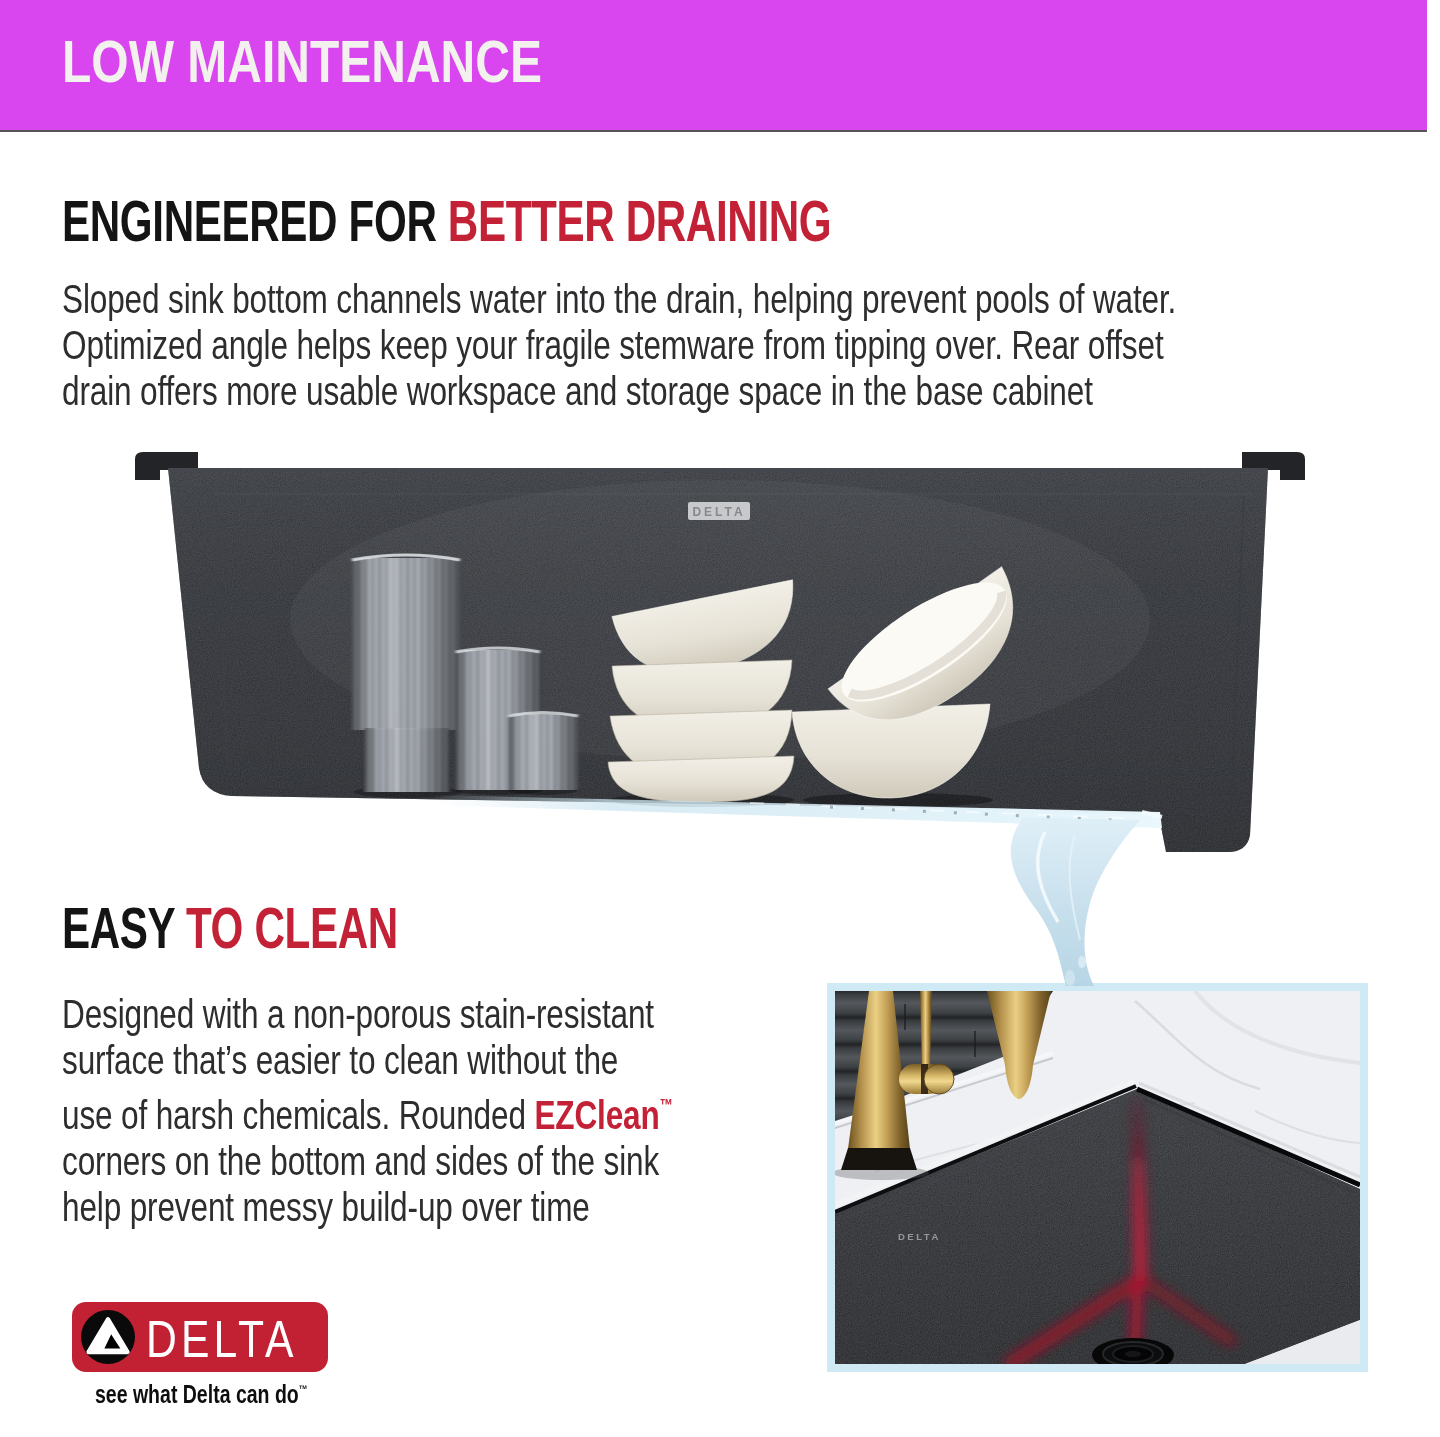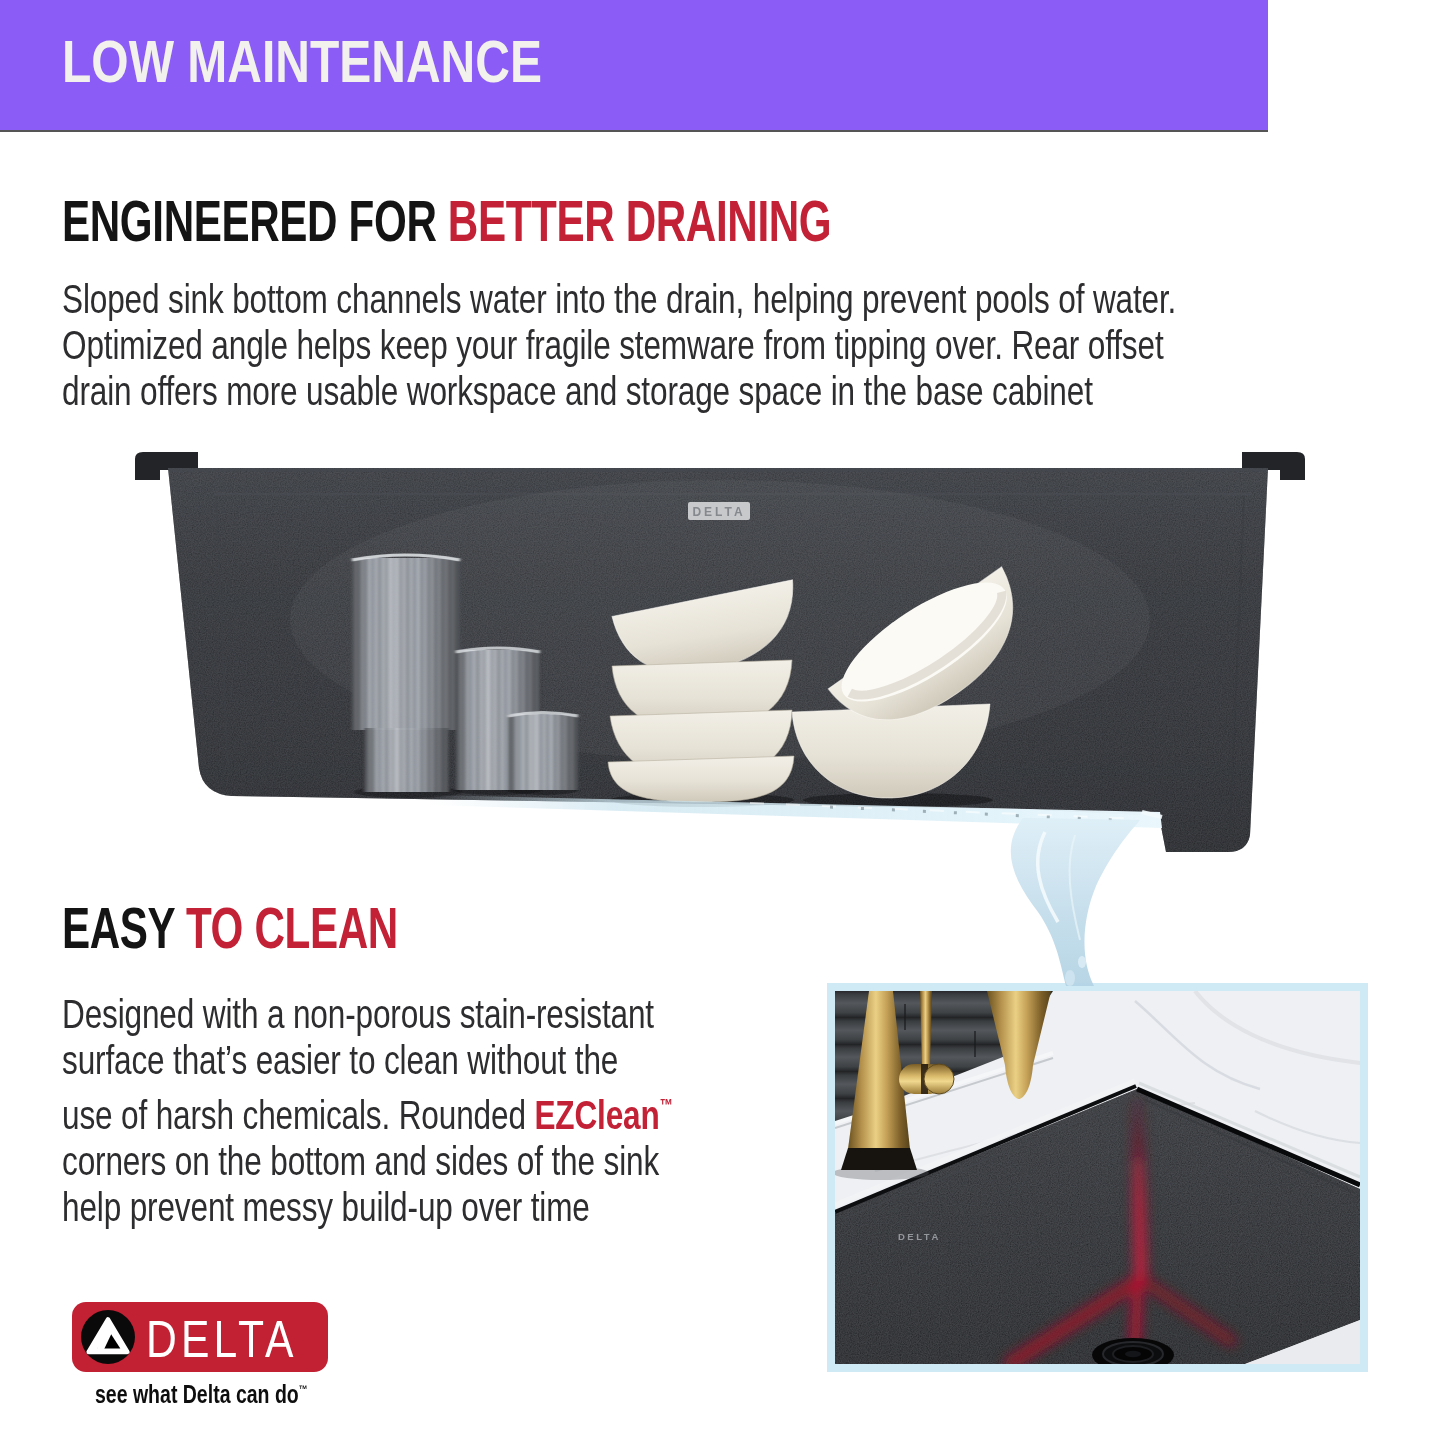--- a/index.html
+++ b/index.html
@@ -1,21 +1,21 @@
 <!DOCTYPE html>
 <html><head>
 <meta charset="utf-8">
 <style>
   html,body{margin:0;padding:0;background:#ffffff;}
   .canvas{
     position:relative;width:1440px;height:1437px;background:#ffffff;overflow:hidden;
     font-family:"Liberation Sans", sans-serif;
   }
   
-  .header-bar{position:absolute;left:0;top:0;width:1268px;height:130px;background:#8b5cf6;border-bottom:2px solid #555;}
+  .header-bar{position:absolute;left:0;top:0;width:1427px;height:130px;background:#d946ef;border-bottom:2px solid #555;}
   .header-title{
     position:absolute;left:62px;top:32px;font-size:60px;font-weight:bold;line-height:1;
     color:#f3f1ed;letter-spacing:0px;white-space:nowrap;
     transform:scaleX(0.80);transform-origin:left top;
   }
   
   .sec-heading{
     position:absolute;left:62px;font-size:57px;font-weight:bold;line-height:1;
     color:#141414;letter-spacing:-0.5px;white-space:nowrap;
     transform:scaleX(0.74);transform-origin:left top;

